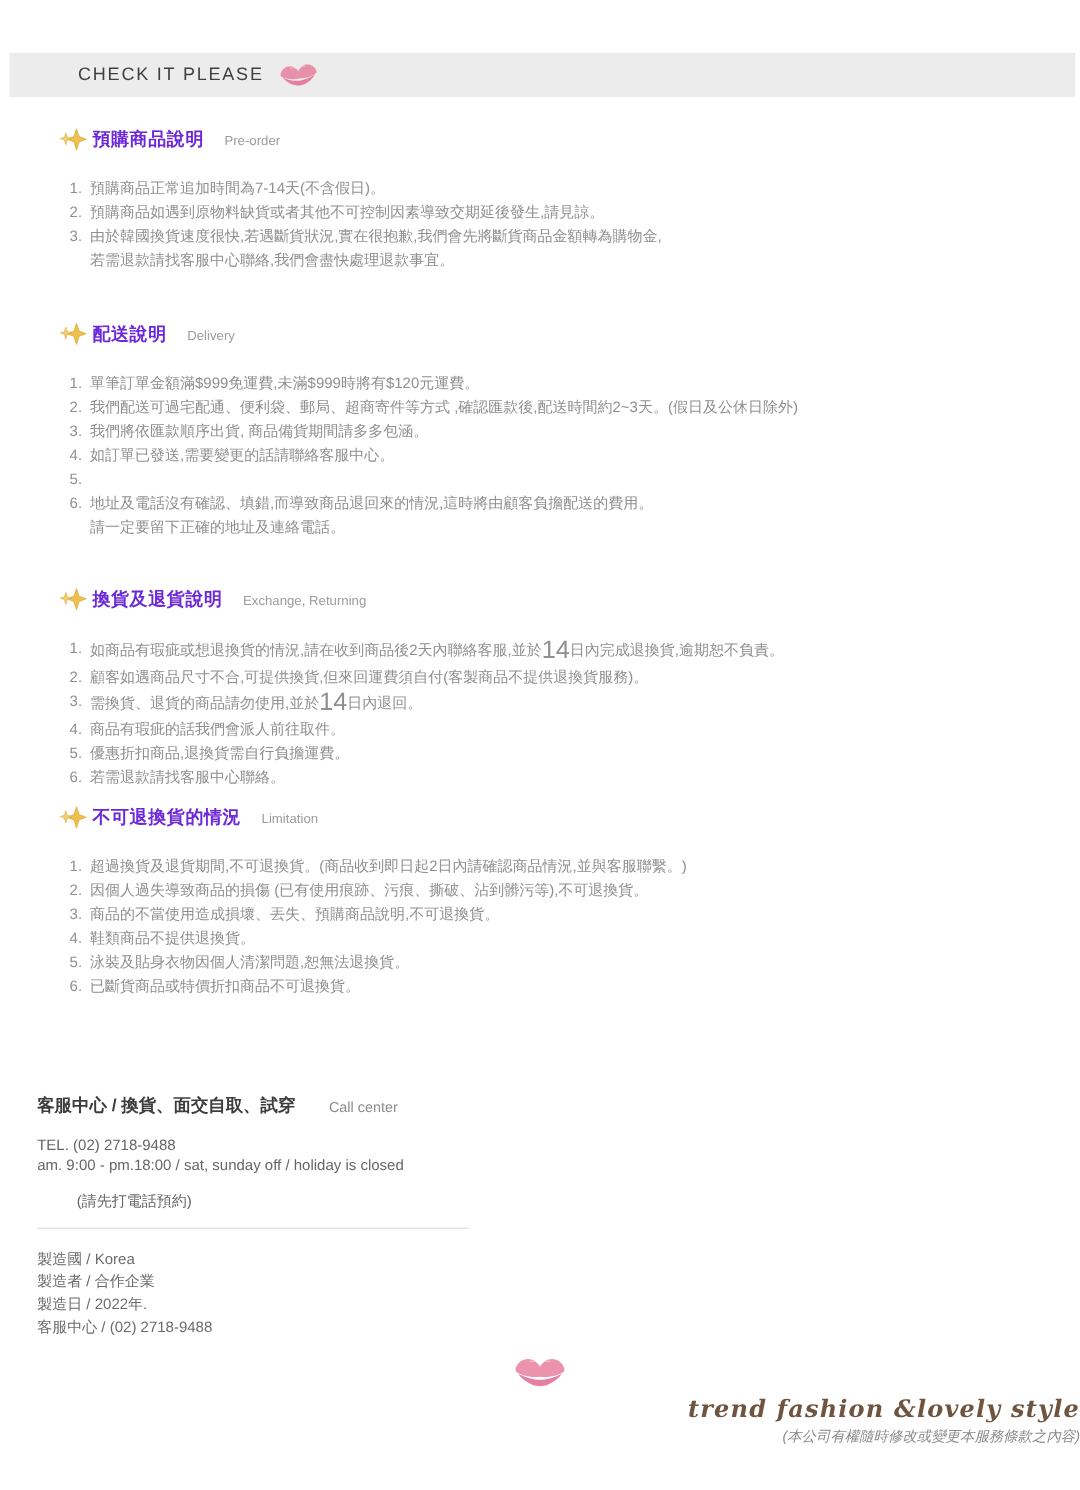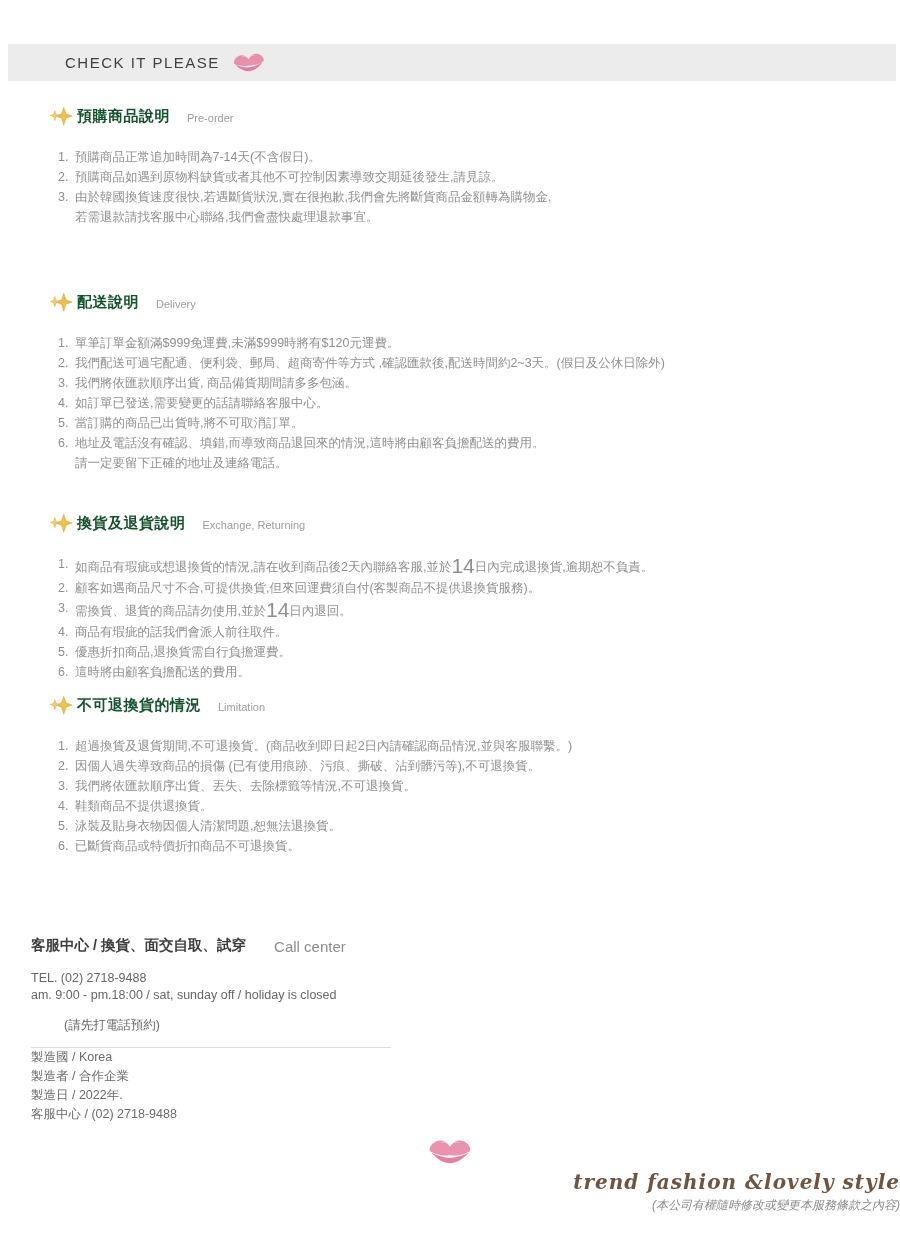--- a/index.html
+++ b/index.html
@@ -17,46 +17,46 @@
   .bar-title {
     margin-left: 57px; font-size: 15px; color: #3f3f3f;
     letter-spacing: 1.5px;
   }
   .lips-svg { display: inline-block; }
   .bar .lips-wrap { width: 34px; height: 24px; margin-left: 12px; transform: rotate(-6deg); }
 
   
   .content { padding-left: 50px; }
   .sec-preorder   { margin-top: 25px; }
-  .sec-delivery   { margin-top: 65px; }
+  .sec-delivery   { margin-top: 41px; }
   .sec-exchange   { margin-top: 40px; }
   .sec-limitation { margin-top: 13px; }
   .sec-head { display: flex; align-items: center; }
   .sparkle { width: 22px; height: 21px; margin-right: 5px; flex: none; }
-  .sec-title { font-size: 15px; font-weight: bold; color: #14532d; letter-spacing: 0.5px; }
+  .sec-title { font-size: 15px; font-weight: bold; color: #6d28d9; letter-spacing: 0.5px; }
   .sec-sub { font-size: 11px; color: #9c9c9c; margin-left: 17px; padding-top: 3px; }
   .list { margin-top: 20px; padding-left: 8px; }
   .li { display: flex; font-size: 12.5px; color: #8f8f8f; line-height: 20px; }
   .num { width: 17px; flex: none; }
   .txt { white-space: pre-line; }
   .big { font-size: 21px; line-height: 24px; vertical-align: -2px; }
 
   
   .callcenter { margin-top: 80px; padding-left: 31px; }
   .cc-head { display: flex; align-items: center; }
   .cc-title { font-size: 14.5px; font-weight: bold; color: #3d3d3d; }
-  .cc-sub { font-size: 15px; color: #8c8c8c; margin-left: 28px; padding-top: 2px; }
+  .cc-sub { font-size: 12px; color: #8c8c8c; margin-left: 28px; padding-top: 2px; }
   .cc-body { margin-top: 15px; font-size: 12.5px; color: #666666; line-height: 17px; }
   .cc-addr { margin-top: 13px; font-size: 12.5px; color: #666666; line-height: 17px; }
   .cc-addr .indent { padding-left: 33px; }
   .divider {
     margin: 13px 0 0 0; width: 360px; border: 0;
     border-top: 1px solid #dddddd; height: 0;
   }
-  .manu { font-size: 12.5px; color: #6b6b6b; line-height: 19px; }
+  .manu { margin-top: 16px; font-size: 12.5px; color: #6b6b6b; line-height: 19px; }
 
   
   .footer { margin-top: 12px; text-align: right; }
   .footer .lips-wrap { width: 46px; height: 32px; margin: 0 auto; }
   .slogan {
     font-family: "DejaVu Serif", "Liberation Serif", serif;
     font-style: italic; font-weight: 600;
     font-size: 20px; color: #6f5440; letter-spacing: 1px;
     margin-top: 2px;
   }
@@ -124,21 +124,20 @@
           <div class="li">
             <span class="num">3.</span>
             <span class="txt"><span>我們將依匯款順序出貨, 商品備貨期間請多多包涵。</span></span>
           </div>
           <div class="li">
             <span class="num">4.</span>
             <span class="txt"><span>如訂單已發送,需要變更的話請聯絡客服中心。</span></span>
           </div>
           <div class="li">
             <span class="num">5.</span>
-            <span class="txt"><span>當訂購的商品已出貨時,將不可取消訂單。</span></span>
           </div>
           <div class="li">
             <span class="num">6.</span>
             <span class="txt"><span>地址及電話沒有確認、填錯,而導致商品退回來的情況,這時將由顧客負擔配送的費用。
 請一定要留下正確的地址及連絡電話。</span></span>
           </div>
         </div>
       </section>
       <section class="section sec-exchange">
         <div class="sec-head">
@@ -165,21 +164,21 @@
           <div class="li">
             <span class="num">4.</span>
             <span class="txt"><span>商品有瑕疵的話我們會派人前往取件。</span></span>
           </div>
           <div class="li">
             <span class="num">5.</span>
             <span class="txt"><span>優惠折扣商品,退換貨需自行負擔運費。</span></span>
           </div>
           <div class="li">
             <span class="num">6.</span>
-            <span class="txt"><span>這時將由顧客負擔配送的費用。</span></span>
+            <span class="txt"><span>若需退款請找客服中心聯絡。</span></span>
           </div>
         </div>
       </section>
       <section class="section sec-limitation">
         <div class="sec-head">
   <svg class="sparkle" viewBox="0 0 24 22" aria-hidden="true">
     <polygon points="15,1 17.4,8.1 24,10.5 17.4,12.9 15,20.5 12.6,12.9 6.2,10.5 12.6,8.1" fill="#eec04d" stroke="#d9a52e" stroke-width="0.6"></polygon>
     <polygon points="5.3,4.5 6.6,8.6 10.4,9.9 6.6,11.2 5.3,15.6 4,11.2 0.3,9.9 4,8.6" fill="#f2cf75" stroke="#d9a52e" stroke-width="0.5"></polygon>
   </svg>
 <span class="sec-title">不可退換貨的情況</span>
@@ -189,21 +188,21 @@
           <div class="li">
             <span class="num">1.</span>
             <span class="txt"><span>超過換貨及退貨期間,不可退換貨。(商品收到即日起2日內請確認商品情況,並與客服聯繫。)</span></span>
           </div>
           <div class="li">
             <span class="num">2.</span>
             <span class="txt"><span>因個人過失導致商品的損傷 (已有使用痕跡、污痕、撕破、沾到髒污等),不可退換貨。</span></span>
           </div>
           <div class="li">
             <span class="num">3.</span>
-            <span class="txt"><span>我們將依匯款順序出貨、丟失、去除標籤等情況,不可退換貨。</span></span>
+            <span class="txt"><span>商品的不當使用造成損壞、丟失、預購商品說明,不可退換貨。</span></span>
           </div>
           <div class="li">
             <span class="num">4.</span>
             <span class="txt"><span>鞋類商品不提供退換貨。</span></span>
           </div>
           <div class="li">
             <span class="num">5.</span>
             <span class="txt"><span>泳裝及貼身衣物因個人清潔問題,恕無法退換貨。</span></span>
           </div>
           <div class="li">

